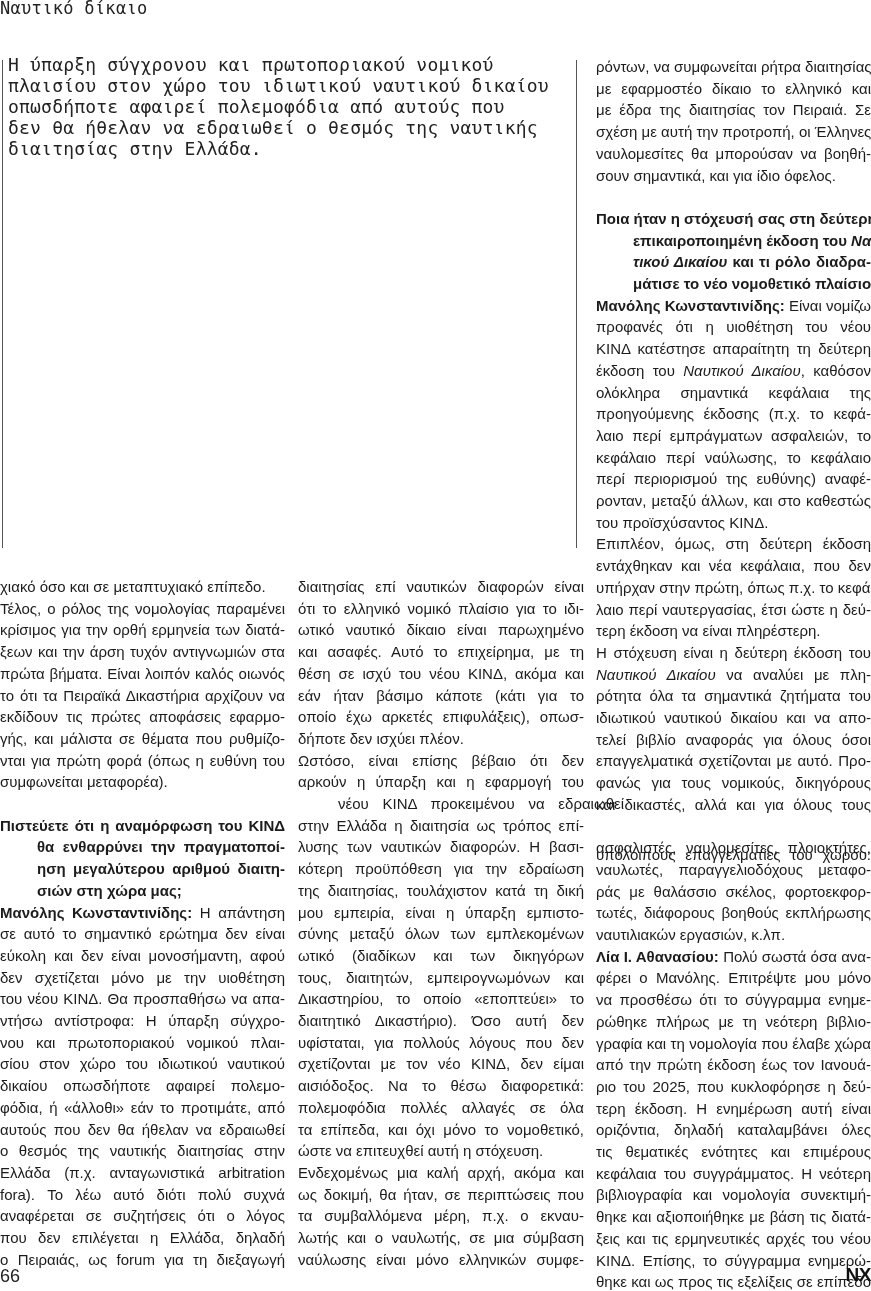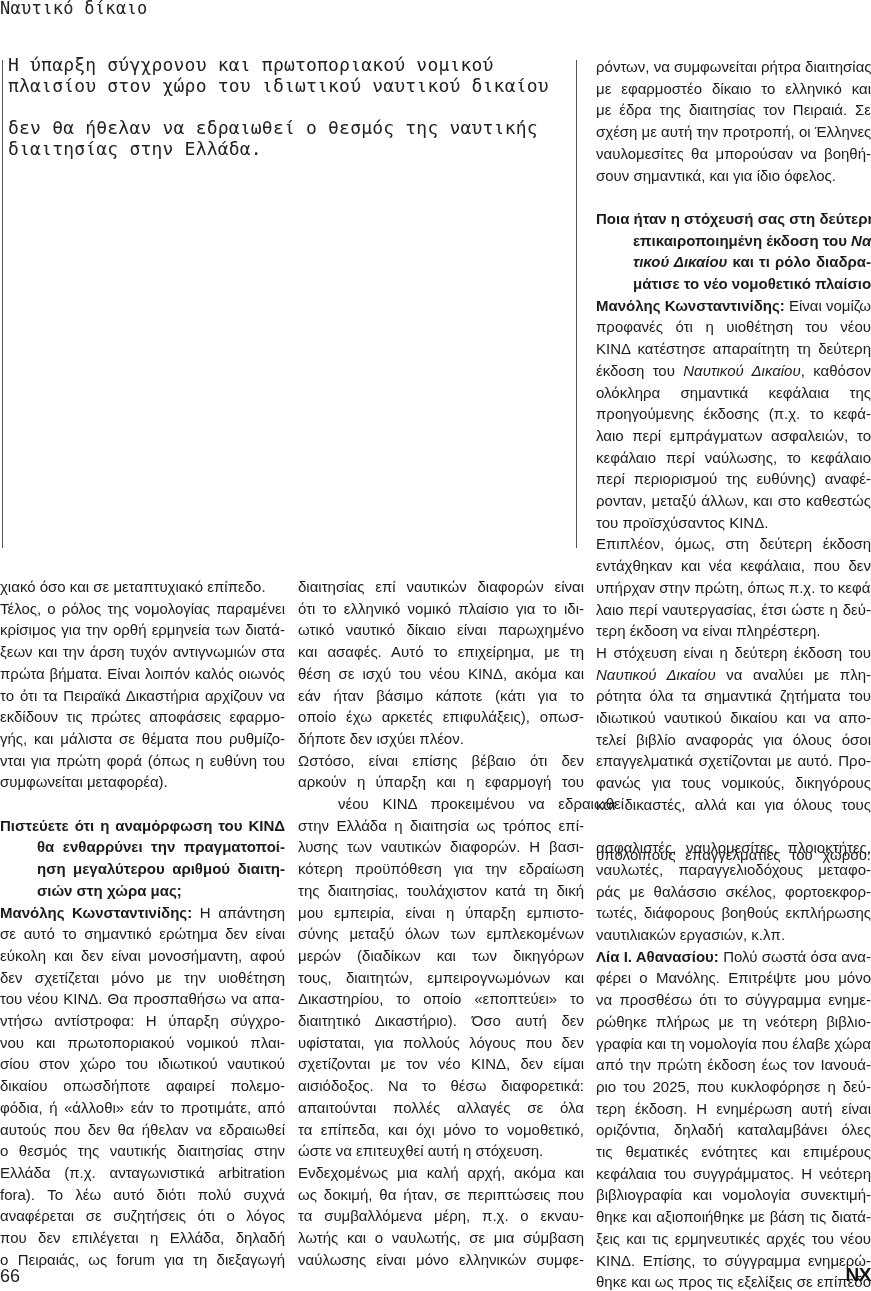--- a/index.html
+++ b/index.html
@@ -38,20 +38,21 @@
   }
 </style>
 </head>
 <body>
 
 <div class="running-head">Ναυτικό δίκαιο</div>
 
 <div class="pullquote" id="pullquote">
     <div class="pq-line" style="top: -6px;">Η ύπαρξη σύγχρονου και πρωτοποριακού νομικού</div>
     <div class="pq-line" style="top: 15px;">πλαισίου στον χώρο του ιδιωτικού ναυτικού δικαίου</div>
+    <div class="pq-line" style="top: 36px;">οπωσδήποτε αφαιρεί πολεμοφόδια από αυτούς που</div>
     <div class="pq-line" style="top: 57px;">δεν θα ήθελαν να εδραιωθεί ο θεσμός της ναυτικής</div>
     <div class="pq-line" style="top: 78px;">διαιτησίας στην Ελλάδα.</div>
   </div>
 
 <div class="col" id="col-left" style="left:0px; top:576px;">
     <div class="line last" style="top: 0px;">χιακό όσο και σε μεταπτυχιακό επίπεδο.</div>
     <div class="line" style="top: 21.7px;">Τέλος, ο ρόλος της νομολογίας παραμένει</div>
     <div class="line" style="top: 43.4px;">κρίσιμος για την ορθή ερμηνεία των διατά-</div>
     <div class="line" style="top: 65.1px;">ξεων και την άρση τυχόν αντιγνωμιών στα</div>
     <div class="line" style="top: 86.8px;">πρώτα βήματα. Είναι λοιπόν καλός οιωνός</div>
@@ -93,28 +94,28 @@
     <div class="line last" style="top: 151.9px;">δήποτε δεν ισχύει πλέον.</div>
     <div class="line" style="top: 173.6px;">Ωστόσο, είναι επίσης βέβαιο ότι δεν</div>
     <div class="line" style="top: 195.3px;">αρκούν η ύπαρξη και η εφαρμογή του</div>
     <div class="line" style="top: 217px; margin-left: 40px;">νέου ΚΙΝΔ προκειμένου να εδραιωθεί</div>
     <div class="line" style="top: 238.7px;">στην Ελλάδα η διαιτησία ως τρόπος επί-</div>
     <div class="line" style="top: 260.4px;">λυσης των ναυτικών διαφορών. Η βασι-</div>
     <div class="line" style="top: 282.1px;">κότερη προϋπόθεση για την εδραίωση</div>
     <div class="line" style="top: 303.8px;">της διαιτησίας, τουλάχιστον κατά τη δική</div>
     <div class="line" style="top: 325.5px;">μου εμπειρία, είναι η ύπαρξη εμπιστο-</div>
     <div class="line" style="top: 347.2px;">σύνης μεταξύ όλων των εμπλεκομένων</div>
-    <div class="line" style="top: 368.9px;">μερών (διαδίκων και των δικηγόρων</div>
+    <div class="line" style="top: 368.9px;">ωτικό (διαδίκων και των δικηγόρων</div>
     <div class="line" style="top: 390.6px;">τους, διαιτητών, εμπειρογνωμόνων και</div>
     <div class="line" style="top: 412.3px;">Δικαστηρίου, το οποίο «εποπτεύει» το</div>
     <div class="line" style="top: 434px;">διαιτητικό Δικαστήριο). Όσο αυτή δεν</div>
     <div class="line" style="top: 455.7px;">υφίσταται, για πολλούς λόγους που δεν</div>
     <div class="line" style="top: 477.4px;">σχετίζονται με τον νέο ΚΙΝΔ, δεν είμαι</div>
     <div class="line" style="top: 499.1px;">αισιόδοξος. Να το θέσω διαφορετικά:</div>
-    <div class="line" style="top: 520.8px;">απαιτούνται πολλές αλλαγές σε όλα</div>
+    <div class="line" style="top: 520.8px;">πολεμοφόδια πολλές αλλαγές σε όλα</div>
     <div class="line" style="top: 542.5px;">τα επίπεδα, και όχι μόνο το νομοθετικό,</div>
     <div class="line last" style="top: 564.2px;">ώστε να επιτευχθεί αυτή η στόχευση.</div>
     <div class="line" style="top: 585.9px;">Ενδεχομένως μια καλή αρχή, ακόμα και</div>
     <div class="line" style="top: 607.6px;">ως δοκιμή, θα ήταν, σε περιπτώσεις που</div>
     <div class="line" style="top: 629.3px;">τα συμβαλλόμενα μέρη, π.χ. ο εκναυ-</div>
     <div class="line" style="top: 651px;">λωτής και ο ναυλωτής, σε μια σύμβαση</div>
     <div class="line" style="top: 672.7px;">ναύλωσης είναι μόνο ελληνικών συμφε-</div>
   </div>
 <div class="col" id="col-right" style="left:596px; top:56px; width:275px;">
     <div class="line" style="top: 0px;">ρόντων, να συμφωνείται ρήτρα διαιτησίας</div>

